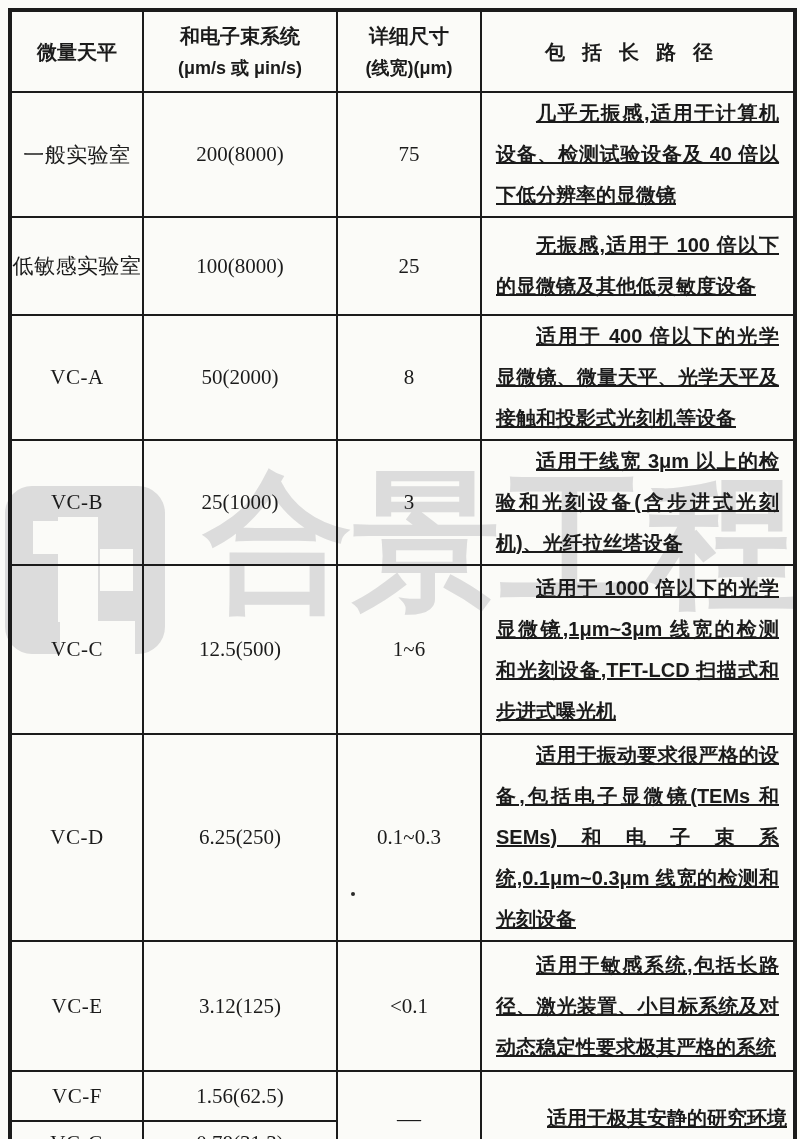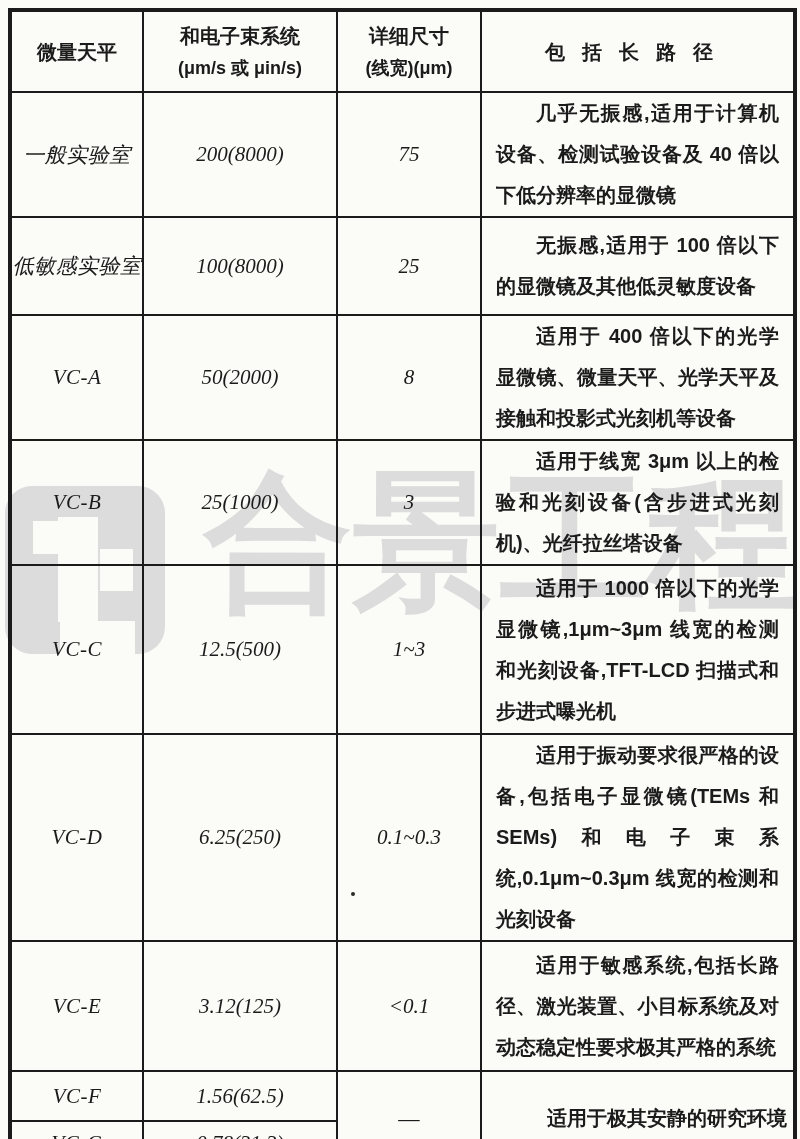--- a/index.html
+++ b/index.html
@@ -46,26 +46,25 @@
     font-family:"Liberation Sans","DejaVu Sans",sans-serif;
     font-weight:bold; font-size:20px; line-height:32px;
   }
   th.scope-head { letter-spacing:0.85em; padding-left:0.85em; }
   .hdr-unit { font-size:18px; }
 
   
   td.curve, td.amp, td.det {
     font-size:21px;
     font-family:"Liberation Serif","DejaVu Serif",serif;
-    font-style:italic;
   }
   td.curve { letter-spacing:0.5px; }
 
   
-  td.scope { text-align:left; }
+  td.scope { text-align:left;text-decoration:underline; }
   td.scope p {
     margin:0; padding:0 14px;
     font-family:"Liberation Sans","DejaVu Sans",sans-serif;
     font-weight:bold;
     font-size:20px; line-height:41px;
     text-indent:2em;
     text-align:justify;
     text-justify:inter-character;
   }
   td.scope.merged-scope { text-align:center; }
@@ -161,21 +160,21 @@
       <td class="amp">25(1000)</td>
       <td class="det">3</td>
       <td class="scope">
         <p>适用于线宽 3μm 以上的检验和光刻设备(含步进式光刻机)、光纤拉丝塔设备</p>
       </td>
     </tr>
 
     <tr class="r4">
       <td class="curve">VC-C</td>
       <td class="amp">12.5(500)</td>
-      <td class="det">1~3</td>
+      <td class="det">1~6</td>
       <td class="scope">
         <p>适用于 1000 倍以下的光学显微镜,1μm~3μm 线宽的检测和光刻设备,TFT-LCD 扫描式和步进式曝光机</p>
       </td>
     </tr>
 
     <tr class="r5">
       <td class="curve">VC-D</td>
       <td class="amp">6.25(250)</td>
       <td class="det">0.1~0.3</td>
       <td class="scope">

